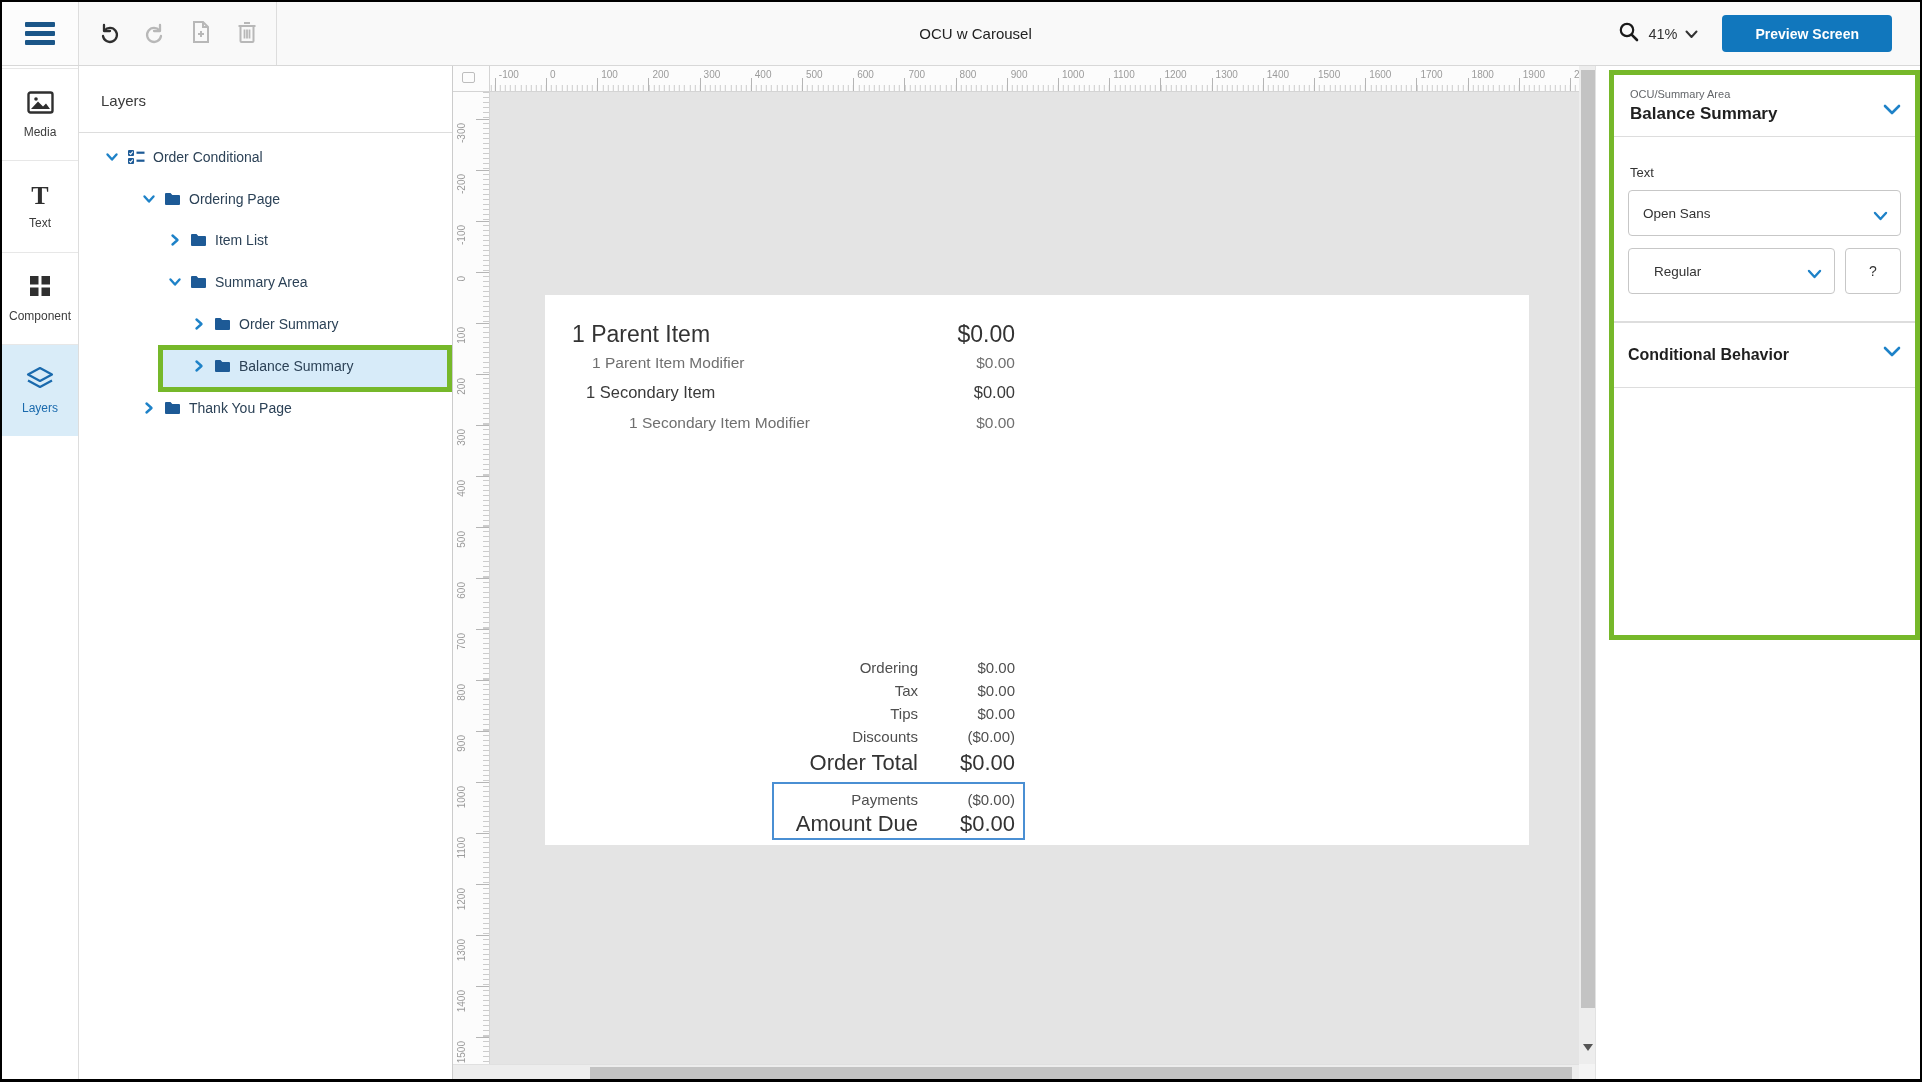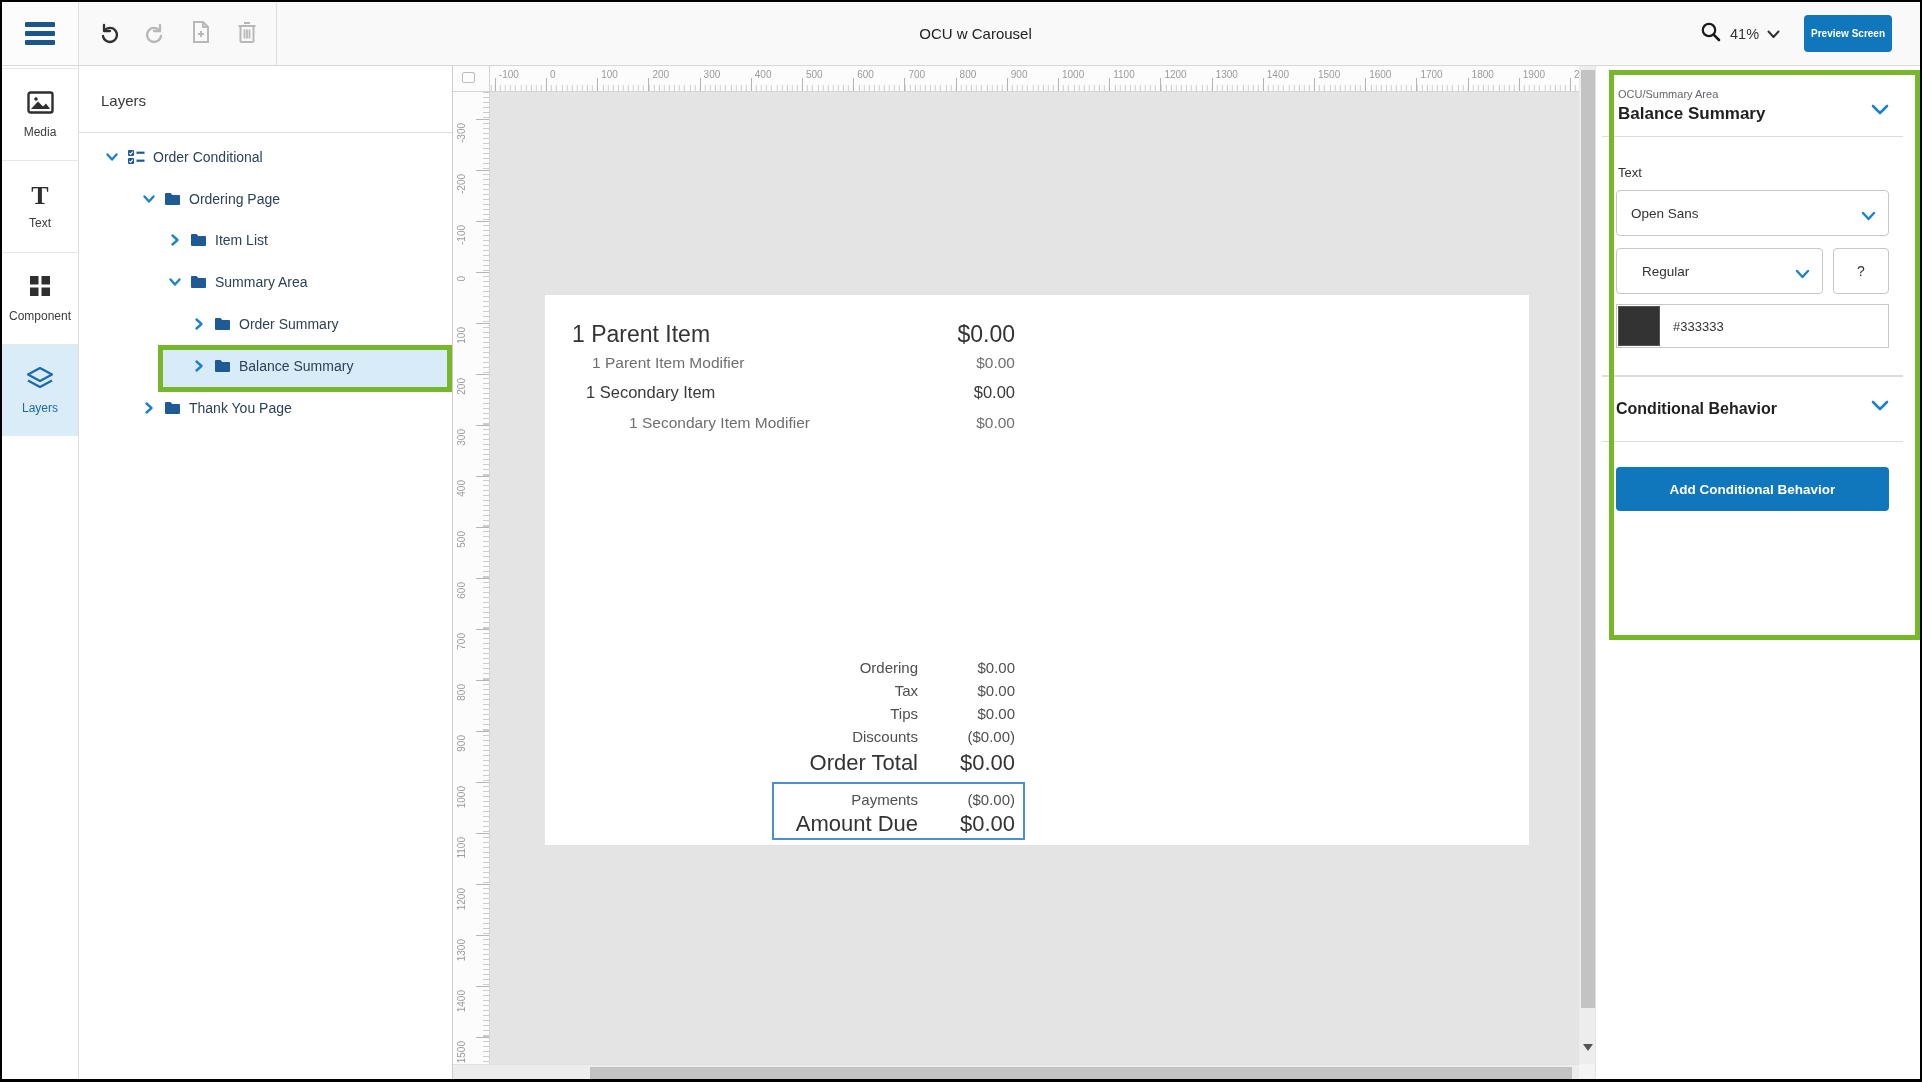--- a/index.html
+++ b/index.html
@@ -11,21 +11,21 @@
   .toolbar { position:absolute; left:0; top:0; right:0; height:64px; background:#f9f9f9; border-bottom:1px solid #d8d8d8; }
   .hamburger-cell { position:absolute; left:0; top:0; width:77px; height:63px; background:#fcfcfc; border-right:1px solid #ddd; display:flex; align-items:center; justify-content:center; cursor:pointer; }
   .hamburger { display:flex; flex-direction:column; gap:4px; }
   .hamburger i { display:block; width:30px; height:5px; background:#1b5688; border-radius:1px; }
   .tb-icons { position:absolute; left:78px; top:0; height:63px; display:flex; align-items:center; padding:0 10px; gap:8px; border-right:1px solid #ddd; }
   .tb-btn { width:38px; height:38px; display:flex; align-items:center; justify-content:center; cursor:pointer; }
   .tb-title { position:absolute; left:0; right:0; top:0; height:63px; display:flex; align-items:center; justify-content:center; font-size:15px; color:#222; pointer-events:none;padding-left:29px; }
   .tb-right { position:absolute; right:28px; top:0; height:63px; display:flex; align-items:center; gap:16px; }
   .zoom-ctl { display:flex; align-items:center; gap:8px; cursor:pointer; margin-right:8px; }
   .zoom-ctl .pct { font-size:14.5px; color:#333; }
-  .btn-primary { background:#1177bd; color:#fff; border:none; border-radius:4px; height:37px; padding:0 7px; font-size:10px; font-weight:700; font-family:"Liberation Sans",sans-serif; cursor:pointer; }
+  .btn-primary { background:#1177bd; color:#fff; border:none; border-radius:4px; height:37px; padding:0 33px; font-size:14px; font-weight:700; font-family:"Liberation Sans",sans-serif; cursor:pointer; }
 
   
   .sidebar { position:absolute; left:0; top:64px; bottom:0; width:77px; background:#fff; border-right:1px solid #ddd; }
   .side-item { position:absolute; left:0; width:76px; height:92px; display:flex; flex-direction:column; align-items:center; justify-content:center; gap:7px; border-top:1px solid #e7e7e7; cursor:pointer; }
   .side-item .lbl { font-size:12px; color:#3c3c3c; }
   .side-item.selected { background:#d9ecf8; }
   .side-item.selected .lbl { color:#1a6aad; }
   .t-glyph { font-family:"Liberation Serif", serif; font-size:26px; font-weight:700; color:#2f2f2f; line-height:1; }
 
   
@@ -67,21 +67,21 @@
   .vscroll { position:absolute; left:1126px; top:0; width:18px; height:998px; background:#ededed; }
   .vthumb { position:absolute; left:2px; top:4px; width:14px; height:938px; background:#c3c3c3; cursor:pointer; }
   .vcaret { position:absolute; left:4px; top:978px; width:0; height:0; border-left:5px solid transparent; border-right:5px solid transparent; border-top:7px solid #555; }
   .hscroll { position:absolute; left:0; top:998px; width:1126px; height:17px; background:#ededed; border-top:1px solid #e0e0e0; }
   .hthumb { position:absolute; left:137px; top:2px; height:13px; width:982px; background:#c3c3c3; cursor:pointer; }
   .scroll-corner { position:absolute; left:1126px; top:998px; width:18px; height:17px; background:#f4f4f4; }
 
   
   .inspector { position:absolute; left:1593px; top:64px; bottom:0; width:329px; background:#fff; border-left:1px solid #e2e2e2; }
   .gb-inspector { left:13px; top:4px; width:311px; height:570px; pointer-events:none; }
-  .insp-content { position:absolute; left:6px; top:9px; width:301px; height:560px; background:#fff; overflow:hidden; }
+  .insp-content { position:absolute; left:18px; top:9px; width:301px; height:560px; background:#fff; overflow:hidden; }
   .insp-header { position:relative; padding:13px 16px 12px 16px; border-bottom:1px solid #ddd; }
   .crumb { font-size:11px; color:#63666a; }
   .insp-title { font-size:17px; font-weight:700; color:#1f1f1f; margin-top:4px; }
   .hdr-chev { position:absolute; right:14px; top:26px; cursor:pointer; }
   .sec-label { margin:28px 0 10px 16px; font-size:13px; color:#333; }
   .dd { position:relative; margin:0 14px; height:46px; border:1px solid #c7c7c7; border-radius:4px; background:#fff; display:flex; align-items:center; padding:0 14px; font-size:13.5px; color:#333; cursor:pointer; }
   .dd .ddchev { position:absolute; right:12px; top:18px; }
   .dd-row { display:flex; margin:12px 14px 0 14px; gap:10px; }
   .dd-row .dd { margin:0; flex:1;padding-left:25px; }
   .help-btn { width:56px; height:46px; border:1px solid #c7c7c7; border-radius:4px; background:#fff; font-size:14px; color:#333; display:flex; align-items:center; justify-content:center; cursor:pointer; }
@@ -473,39 +473,34 @@
           <span>Regular</span>
           <span class="ddchev">
             <svg width="15" height="10" viewBox="0 0 15 10">
                 <polyline points="2,2 7.5,8 13,2" fill="none" stroke="#1e82c8" stroke-width="2.4" stroke-linecap="round" stroke-linejoin="round"></polyline>
               </svg>
           </span>
         </div>
         <div class="help-btn">?</div>
       </div>
 
-      <div class="color-field">
-        <span class="swatch" style="background: rgb(51, 51, 51);"></span>
-        <span class="hex">#333333</span>
-      </div>
 
       <div class="divider d1"></div>
 
 
       <div class="divider"></div>
 
       <div class="cond-row">
         <span class="ct">Conditional Behavior</span>
         <span class="hdr-chev">
           <svg width="18" height="11" viewBox="0 0 18 11">
               <polyline points="2,2 9,9 16,2" fill="none" stroke="#1e82c8" stroke-width="2.6" stroke-linecap="round" stroke-linejoin="round"></polyline>
             </svg>
         </span>
       </div>
 
       <div class="divider"></div>
 
-      <button class="btn-block">Add Conditional Behavior</button>
     </div>
     <div class="green-box gb-inspector"></div>
   </div>
 
 </div>
 
 </body></html>

